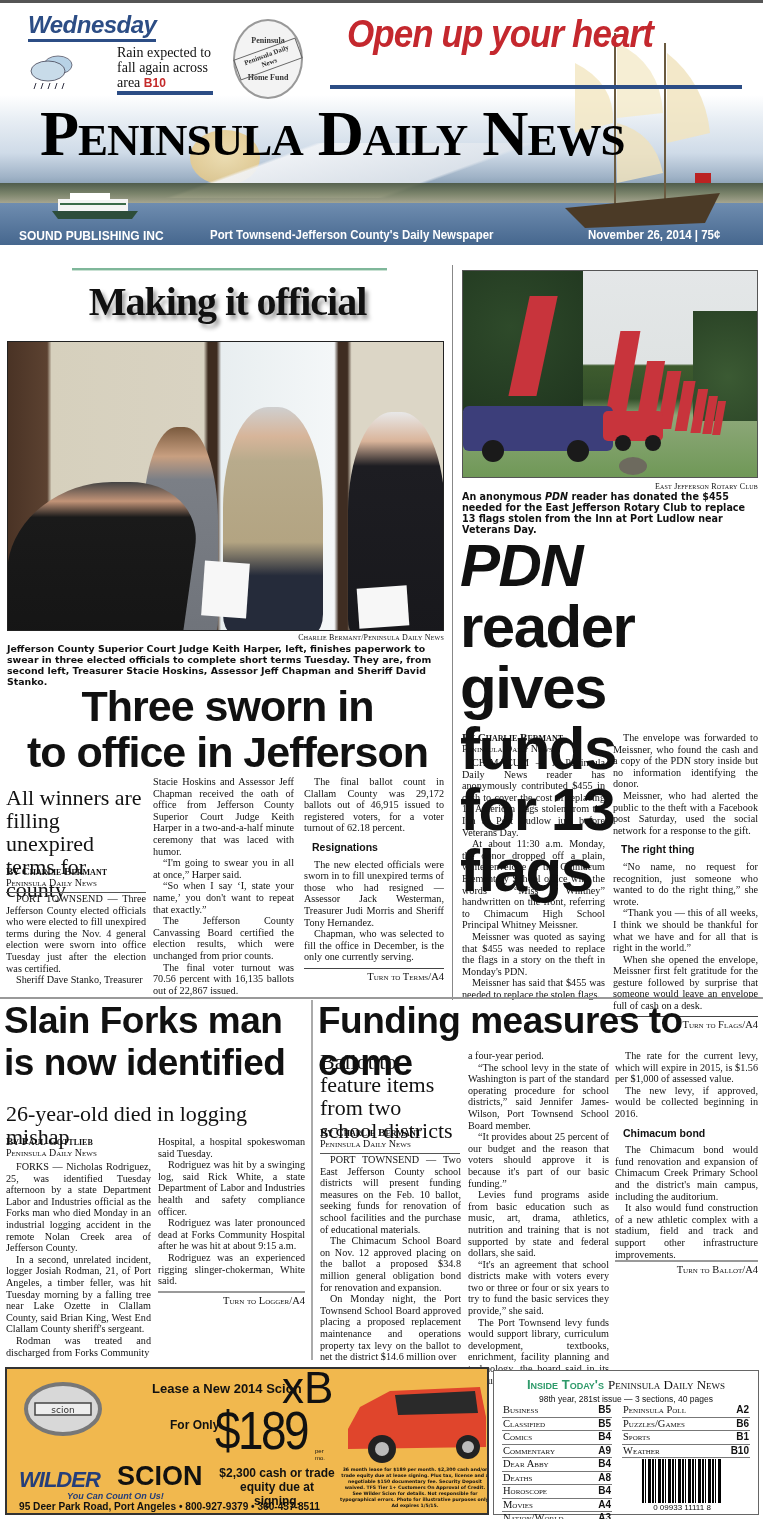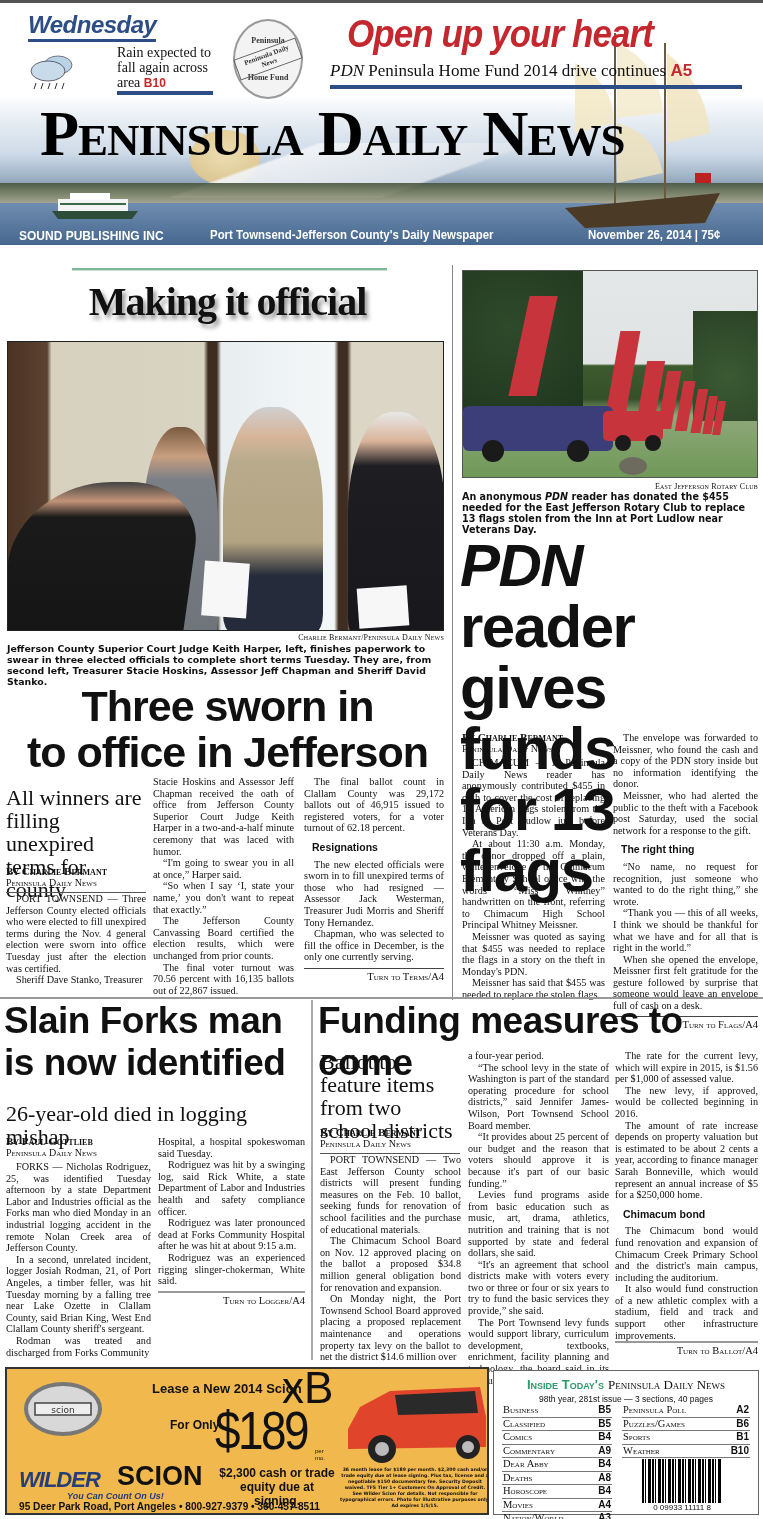--- a/index.html
+++ b/index.html
@@ -97,25 +97,20 @@
   </div>
   <div class="abs wbar"></div>
 
   <div class="abs seal">
     <span>Peninsula</span>
     <span style="border:1px solid #666;padding:2px 3px;margin:3px 0;font-size:7px;transform:rotate(-20deg)">Peninsula Daily News</span>
     <span>Home Fund</span>
   </div>
 
   <div class="abs open">Open up your heart</div>
-  <div class="abs fundline">
-    <i>PDN</i>
-    <span>Peninsula Home Fund 2014 drive continues</span>
-    <b>A5</b>
-  </div>
   <div class="abs fundbar"></div>
 
   <h1 class="abs title">Peninsula Daily News</h1>
 
   <div class="abs footer-l">SOUND PUBLISHING INC</div>
   <div class="abs footer-c">Port Townsend-Jefferson County's Daily Newspaper</div>
   <div class="abs footer-r">
     <span>November 26, 2014</span> | <span>75¢</span>
   </div>
 </header>
@@ -254,21 +249,20 @@
   <p style="text-indent:0">a four-year period.</p>
   <p>“The school levy in the state of Washington is part of the standard operating procedure for school districts,” said Jennifer James-Wilson, Port Townsend School Board member.</p>
   <p>“It provides about 25 percent of our budget and the reason that voters should approve it is because it's part of our basic funding.”</p>
   <p>Levies fund programs aside from basic education such as music, art, drama, athletics, nutrition and training that is not supported by state and federal dollars, she said.</p>
   <p>“It's an agreement that school districts make with voters every two or three or four or six years to try to fund the basic services they provide,” she said.</p>
   <p>The Port Townsend levy funds would support library, curriculum development, textbooks, enrichment, facility planning and technology, the board said in its resolution.</p>
 </div>
 <div class="abs body" style="left:615px;top:1050px;width:143px">
   <p>The rate for the current levy, which will expire in 2015, is $1.56 per $1,000 of assessed value.</p>
   <p>The new levy, if approved, would be collected beginning in 2016.</p>
-  <p>The amount of rate increase depends on property valuation but is estimated to be about 2 cents a year, according to finance manager Sarah Bonneville, which would represent an annual increase of $5 for a $250,000 home.</p>
   <div class="sub">Chimacum bond</div>
   <p>The Chimacum bond would fund renovation and expansion of Chimacum Creek Primary School and the district's main campus, including the auditorium.</p>
   <p>It also would fund construction of a new athletic complex with a stadium, field and track and support other infrastructure improvements.</p>
   <div class="jump" style="border-top:2px solid #999">Turn to Ballot/A4</div>
 </div>
 
 <div class="abs ad">
   <svg class="abs" style="left:16px;top:12px" width="80" height="56" viewBox="0 0 80 56">
     <ellipse cx="40" cy="28" rx="37" ry="25" fill="#d8d8d8" stroke="#777" stroke-width="4"></ellipse>
     <rect x="12" y="22" width="56" height="12" fill="#eee" stroke="#444" stroke-width="1.5"></rect>

